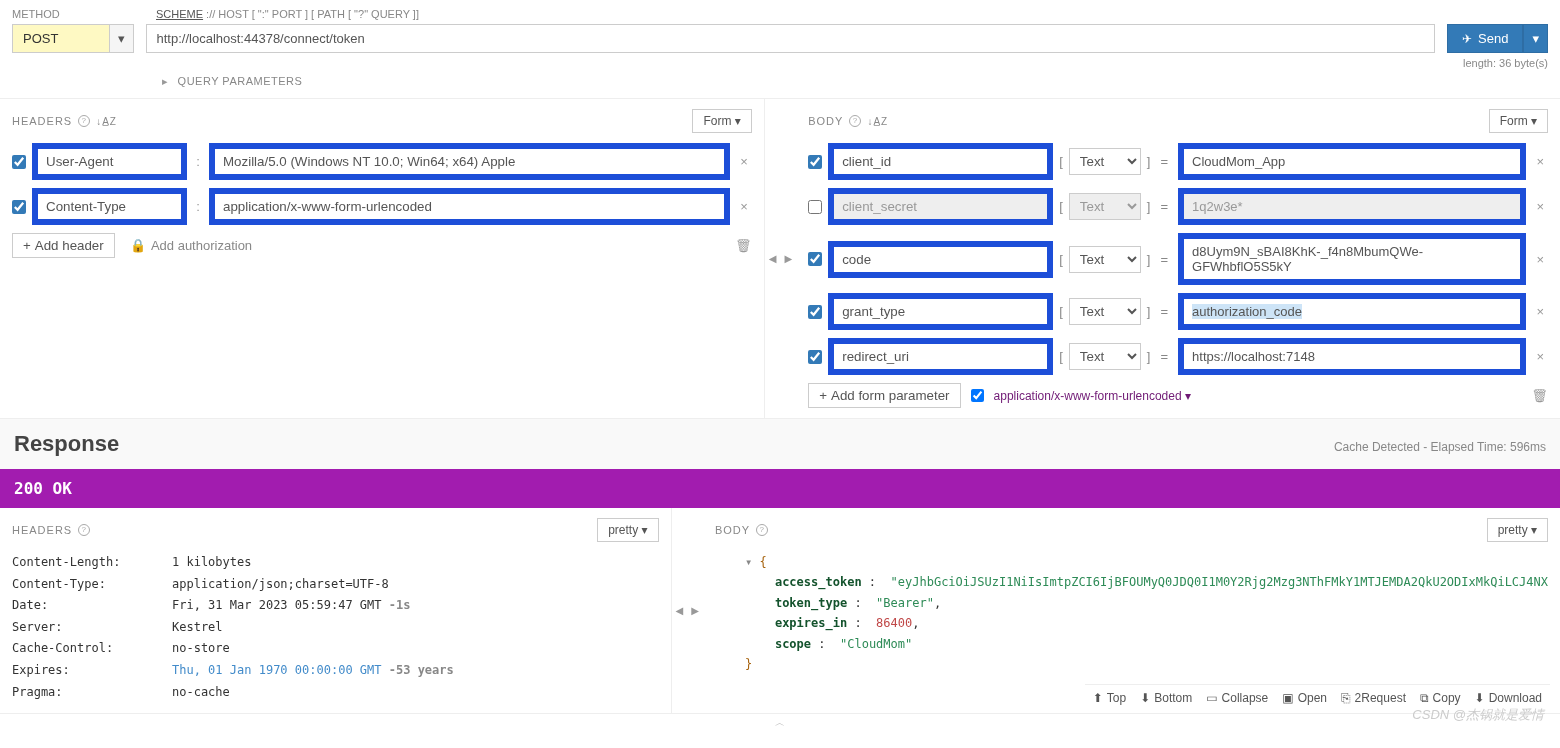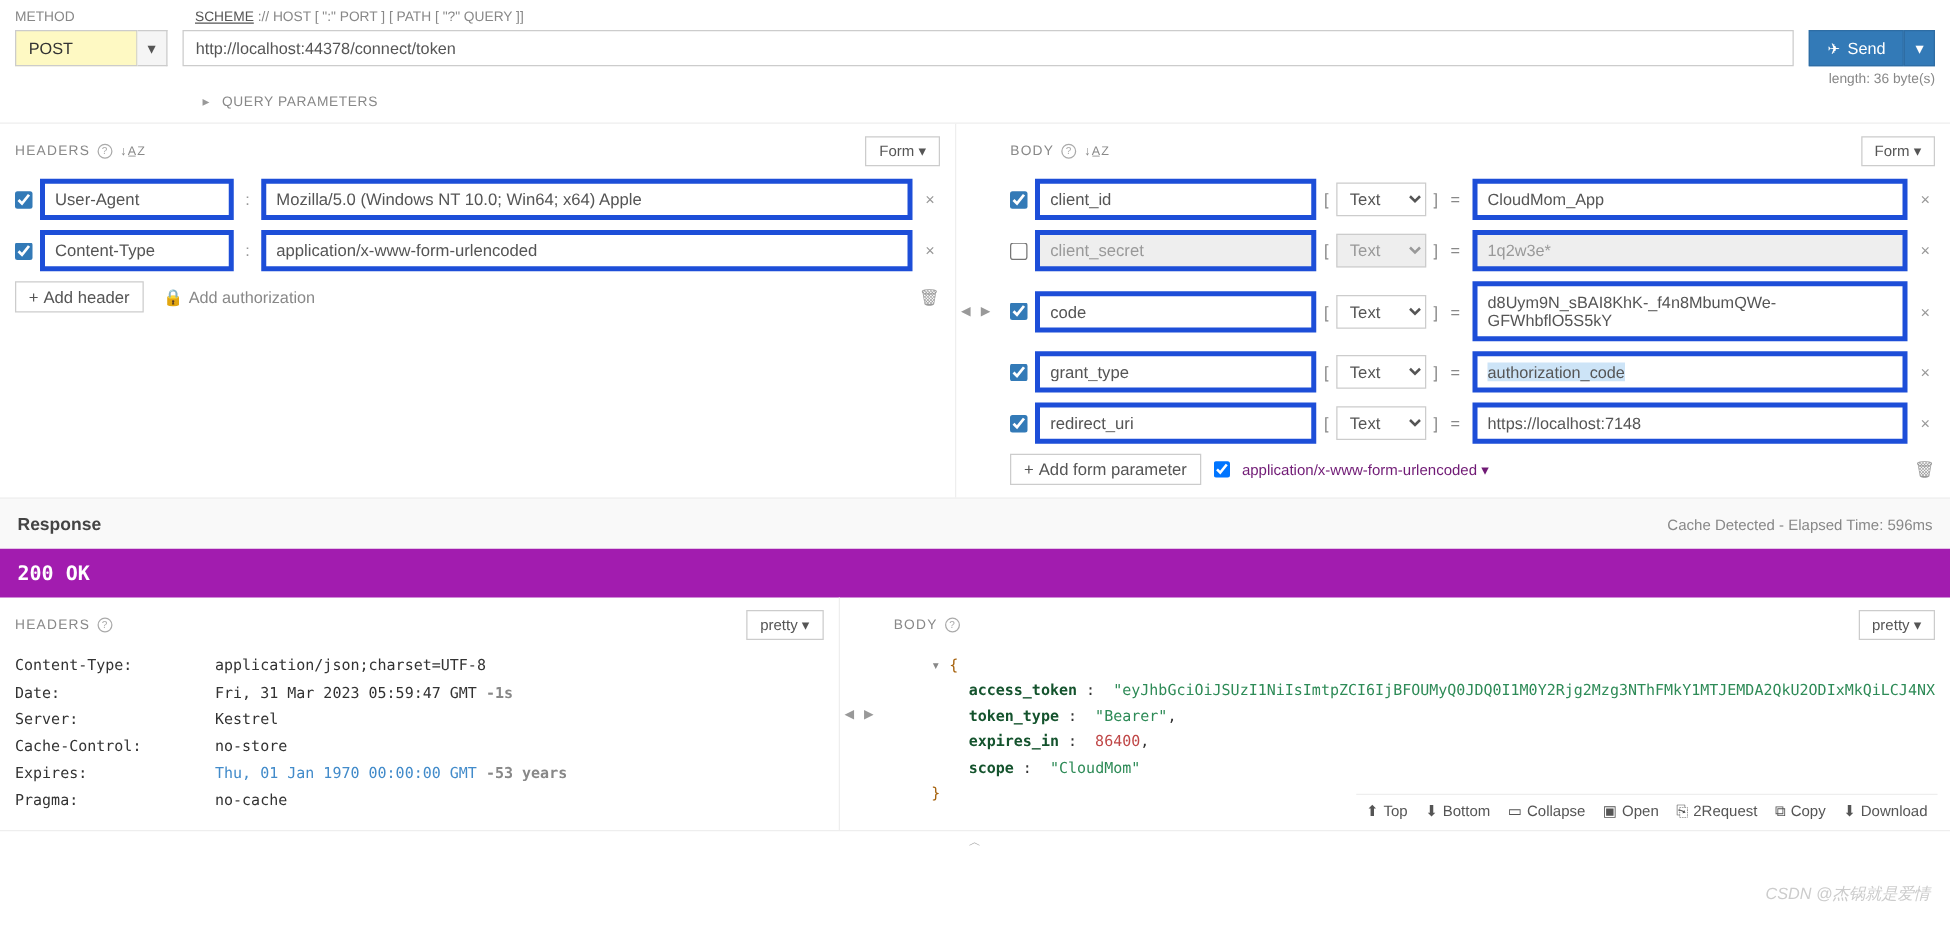--- a/index.html
+++ b/index.html
@@ -22,40 +22,40 @@
 .qp .tri { color:#999; margin-right:6px;}
 .split { display:flex; border-top:1px solid #eee; }
 .pane { flex:1; padding:10px 12px; position:relative;}
 .pane-left { border-right:1px solid #eee;}
 .pane-hdr { display:flex; justify-content:space-between; align-items:center; margin-bottom:10px; color:#888; letter-spacing:1px; font-size:11px;}
 .pane-hdr .title { display:flex; align-items:center; gap:6px;}
 .pane-hdr .title .q { border:1px solid #aaa; border-radius:50%; width:12px; height:12px; font-size:8px; line-height:10px; text-align:center; color:#aaa;}
 .form-btn { border:1px solid #ccc; background:#fff; padding:4px 10px; color:#555; font-size:12px;}
 .row { display:flex; align-items:center; gap:6px; margin-bottom:8px;}
 .row input[type=checkbox]{ width:14px; height:14px; accent-color:#337ab7;}
-.txt { border:4px solid #1d4ed8; padding:5px 8px; color:#555; background:#fff;}
+.txt { border:6px solid #1d4ed8; padding:5px 8px; color:#555; background:#fff;}
 .headers-pane .name { width:155px;}
 .headers-pane .colon{ color:#999; width:10px; text-align:center;}
 .headers-pane .val { flex:1;}
 .close-x { color:#999; cursor:pointer; padding:0 4px;}
 .body-pane .name { width:225px;}
 .body-pane .bracket { color:#888;}
 .body-pane select { border:1px solid #ccc; padding:4px 6px; width:72px; color:#555; background:#fff;}
 .body-pane .eq { color:#888; padding:0 4px;}
 .body-pane .val { flex:1;}
 .disabled .txt, .disabled select { background:#eee; color:#999;}
 .hl { background:#cde4f7;}
 .add-row { display:flex; justify-content:space-between; align-items:center; margin-top:4px;}
 .btn-outline { border:1px solid #ccc; background:#fff; padding:4px 10px; color:#555; display:inline-flex; align-items:center; gap:4px;}
 .link-auth { color:#888; display:inline-flex; align-items:center; gap:4px;}
 .trash { color:#999;}
 .body-add { display:flex; align-items:center; gap:10px; margin-top:8px;}
 .body-add .enc { color:#701a75; font-size:12px;}
 .resp-hdr { display:flex; justify-content:space-between; align-items:baseline; padding:12px 14px; border-top:1px solid #eee; background:#f9f9f9;}
-.resp-hdr .title { font-size:14px; font-weight:600; color:#444;}
+.resp-hdr .title { font-size:22px; font-weight:600; color:#444;}
 .resp-hdr .meta { color:#888; font-size:12px;}
 .status-bar { background:#a21caf; color:#fff; font-family:Menlo,Consolas,monospace; font-size:16px; font-weight:bold; padding:10px 14px;}
 .resp-split { display:flex;}
 .resp-pane { flex:1; padding:10px 12px;}
 .resp-pane-left { border-right:1px solid #eee;}
 .kv { font-family:Menlo,Consolas,monospace; font-size:12px; line-height:1.8; color:#333;}
 .kv .k { display:inline-block; width:160px; color:#333;}
 .kv .v { color:#333;}
 .kv .date-link { color:#428bca;}
 .kv .gray { color:#888; font-weight:bold;}
@@ -229,20 +229,21 @@
 <div class="resp-split">
   <div class="resp-pane resp-pane-left">
     <div class="pane-hdr">
       <div class="title">
         <span>HEADERS</span>
         <span class="q">?</span>
       </div>
       <button class="form-btn">pretty ▾</button>
     </div>
     <div class="kv" id="resp-headers">
+        <div><span class="k">Content-Length:</span><span class="v">1 kilobytes</span></div>
         <div><span class="k">Content-Type:</span><span class="v">application/json;charset=UTF-8</span></div>
         <div><span class="k">Date:</span><span class="v">Fri, 31 Mar 2023 05:59:47 GMT</span> <span class="gray"> -1s</span></div>
         <div><span class="k">Server:</span><span class="v">Kestrel</span></div>
         <div><span class="k">Cache-Control:</span><span class="v">no-store</span></div>
         <div><span class="k">Expires:</span><span class="date-link">Thu, 01 Jan 1970 00:00:00 GMT</span> <span class="gray"> -53 years</span></div>
         <div><span class="k">Pragma:</span><span class="v">no-cache</span></div>
       </div>
   </div>
   <span class="handle">◀</span>
   <span class="handle">▶</span>

